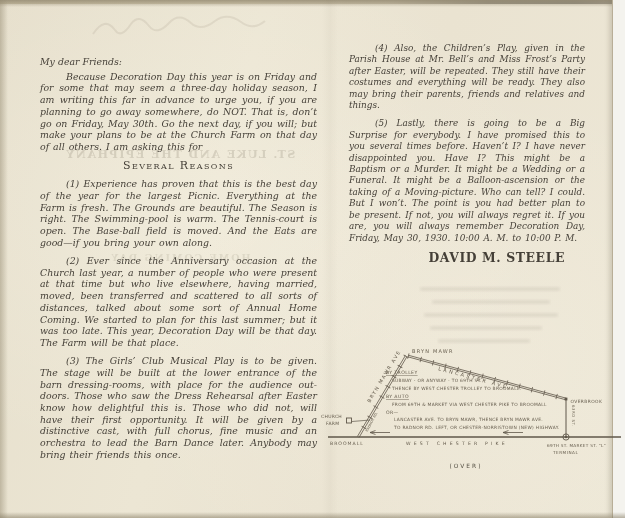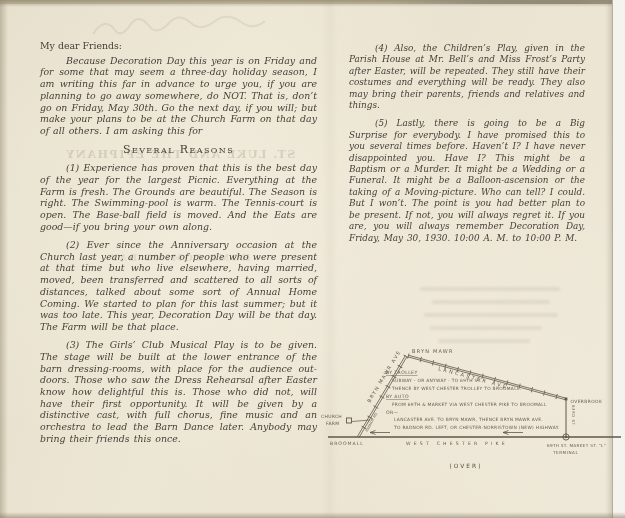--- a/index.html
+++ b/index.html
@@ -21,21 +21,21 @@
   .edge-left{position:absolute;left:0;top:0;width:8px;height:518px;
     background:linear-gradient(to right, rgba(150,140,115,0.5), rgba(150,140,115,0));}
   .edge-right{position:absolute;right:0;top:0;width:12px;height:518px;background:#f4f3ee;
     border-left:1px solid #b8ae97;box-shadow:-3px 0 4px rgba(120,110,90,0.25);}
   .gutter{position:absolute;left:322px;top:0;width:16px;height:518px;
     background:linear-gradient(to right, rgba(120,110,90,0), rgba(120,110,90,0.05), rgba(120,110,90,0));}
   
   .col{position:absolute;color:#443f37;}
   #left-col{left:40px;top:40px;width:277px;font-size:9.4px;line-height:11.7px;}
   #right-col{left:349px;top:43px;width:236px;font-size:8.9px;line-height:11.45px;}
-  .salutation{margin:0 0 3px 0;}
+  .salutation{font-style:italic;margin:16px 0 3px 0;}
   p.body{margin:0 0 6.5px 0;text-indent:26px;text-align:justify;word-spacing:1px;font-style:italic;}
   .section-heading{text-align:center;font-variant:small-caps;letter-spacing:1.4px;
     margin:7px 0 7px 0;font-size:11px;}
   .closing{text-align:center;margin:10px 0 0 0;}
   .signature{text-align:right;padding-right:20px;margin:8px 0 0 0;
     font-size:12.4px;font-weight:bold;letter-spacing:0.6px;}
   .over-note{position:absolute;left:420px;top:463px;width:92px;text-align:center;
     font-family:"DejaVu Sans",sans-serif;font-size:5.9px;letter-spacing:2px;color:#555044;}
   
   .ghost{position:absolute;transform:scaleX(-1);text-align:center;
@@ -84,20 +84,21 @@
     <p class="body">Because Decoration Day this year is on Friday and for some that may seem a three-day holiday season, I am writing this far in advance to urge you, if you are planning to go away somewhere, do NOT.  That is, don’t go on Friday, May 30th.  Go the next day, if you will; but make your plans to be at the Church Farm on that day of all others.  I am asking this for</p>
     <div class="section-heading">Several Reasons</div>
     <p class="body">(1)  Experience has proven that this is the best day of the year for the largest Picnic.  Everything at the Farm is fresh.  The Grounds are beautiful.  The Season is right.  The Swimming-pool is warm.  The Tennis-court is open.  The Base-ball field is moved.  And the Eats are good—if you bring your own along.</p>
     <p class="body">(2)  Ever since the Anniversary occasion at the Church last year, a number of people who were present at that time but who live elsewhere, having married, moved, been transferred and scattered to all sorts of distances, talked about some sort of Annual Home Coming.  We started to plan for this last summer; but it was too late.  This year, Decoration Day will be that day.  The Farm will be that place.</p>
     <p class="body">(3)  The Girls’ Club Musical Play is to be given. The stage will be built at the lower entrance of the barn dressing-rooms, with place for the audience out-doors. Those who saw the Dress Rehearsal after Easter know how delightful this is.  Those who did not, will have their first opportunity.  It will be given by a distinctive cast, with full chorus, fine music and an orchestra to lead the Barn Dance later.  Anybody may bring their friends this once.</p>
   </div>
 
   <div class="col" id="right-col">
     <p class="body">(4)  Also, the Children’s Play, given in the Parish House at Mr. Bell’s and Miss Frost’s Party after Easter, will be repeated.  They still have their costumes and everything will be ready.  They also may bring their parents, friends and relatives and things.</p>
     <p class="body">(5)  Lastly, there is going to be a Big Surprise for everybody.  I have promised this to you several times before.  Haven’t I?  I have never disappointed you.  Have I?  This might be a Baptism or a Murder.  It might be a Wedding or a Funeral.  It might be a Balloon-ascension or the taking of a Moving-picture.  Who can tell?  I could.  But I won’t.  The point is you had better plan to be present.  If not, you will always regret it.  If you are, you will always remember Decoration Day, Friday, May 30, 1930.  10:00 A. M. to 10:00 P. M.</p>
+    <p class="signature">DAVID M. STEELE</p>
   </div>
 
   <svg id="route-map" width="305" height="150" viewBox="0 0 305 150">
 
     <line class="rd" x1="89" y1="16.5" x2="41" y2="97.5" stroke-width="0.8"></line>
     <line class="rd" x1="87.4" y1="15.5" x2="39.4" y2="96.5" stroke-width="0.8"></line>
     <line x1="88.2" y1="16" x2="40.2" y2="97" stroke="#6a6154" stroke-width="5.5" stroke-dasharray="0.8 11" fill="none"></line>
 
     <line class="rd" x1="89.8" y1="16.8" x2="247.8" y2="59.8" stroke-width="0.8"></line>
     <line class="rd" x1="90.2" y1="15.2" x2="248.2" y2="58.2" stroke-width="0.8"></line>

